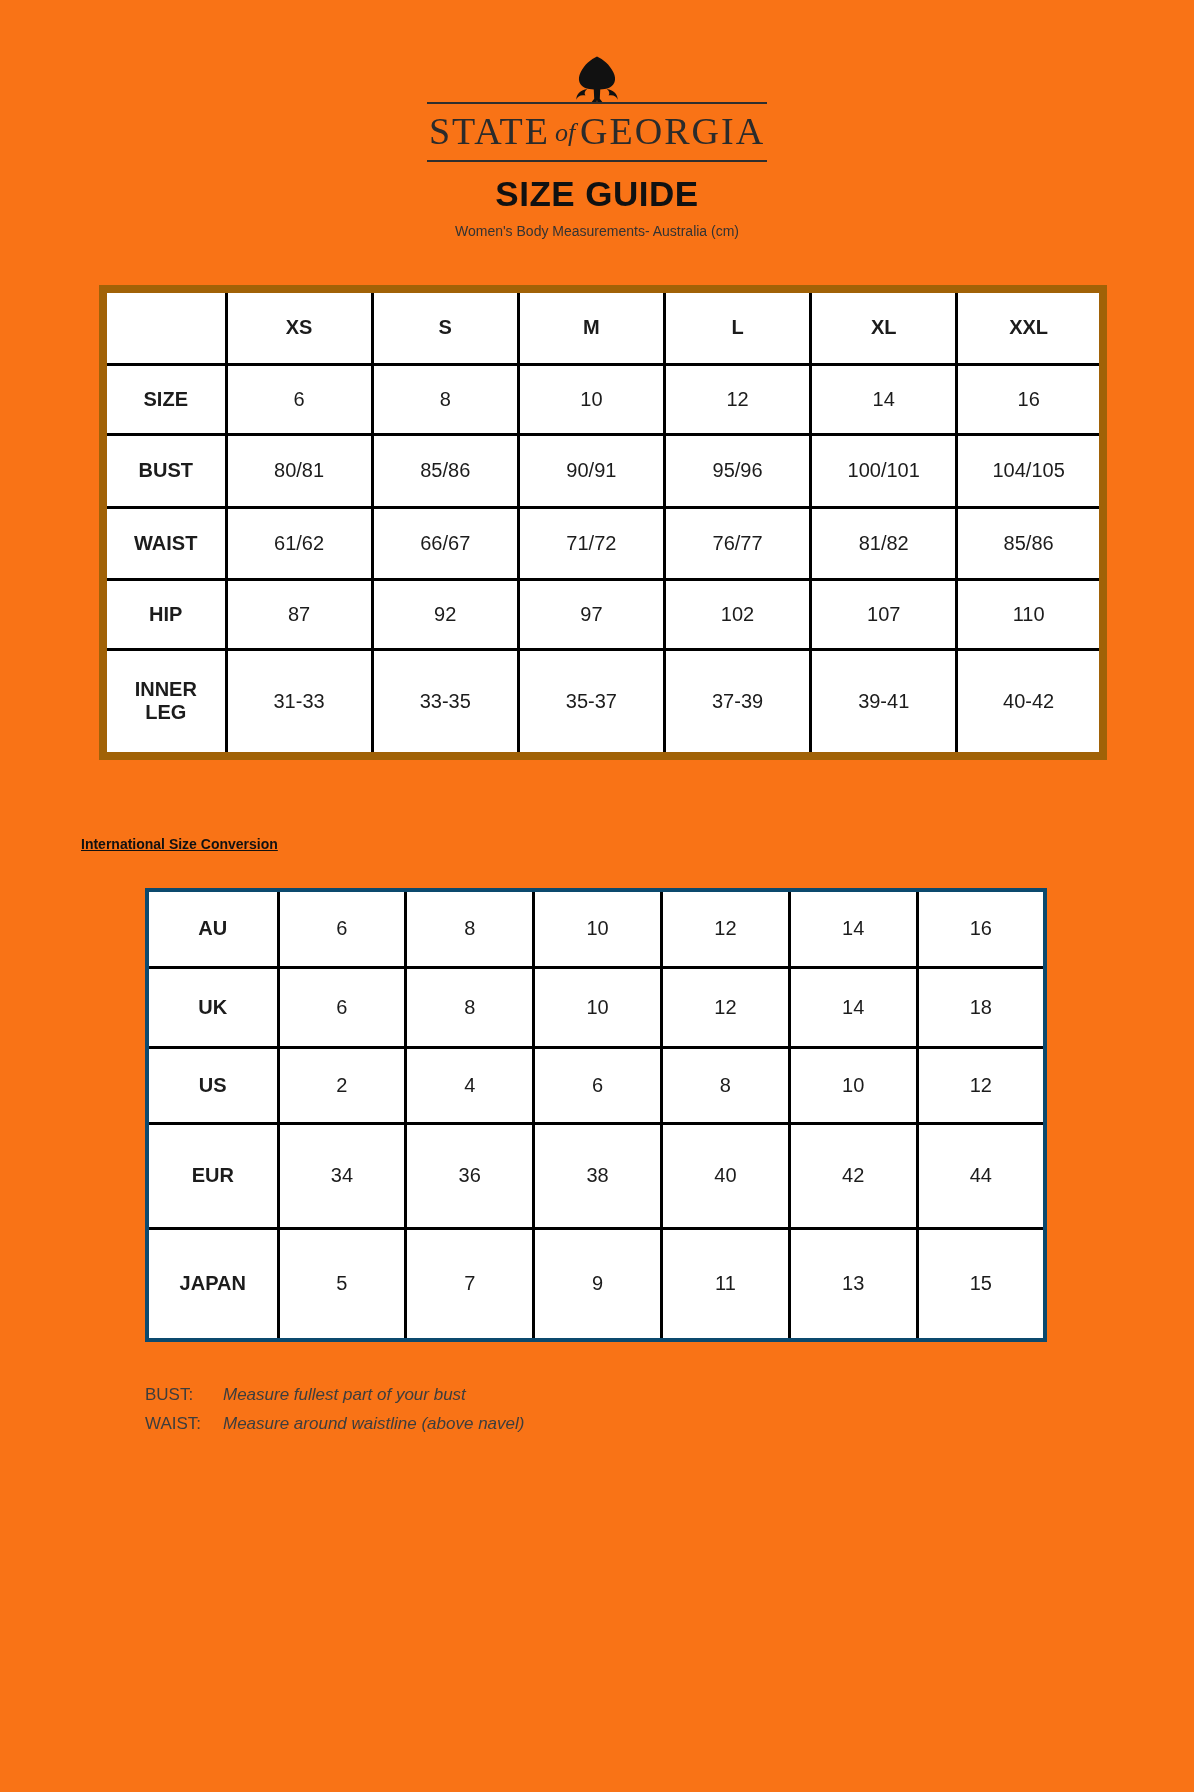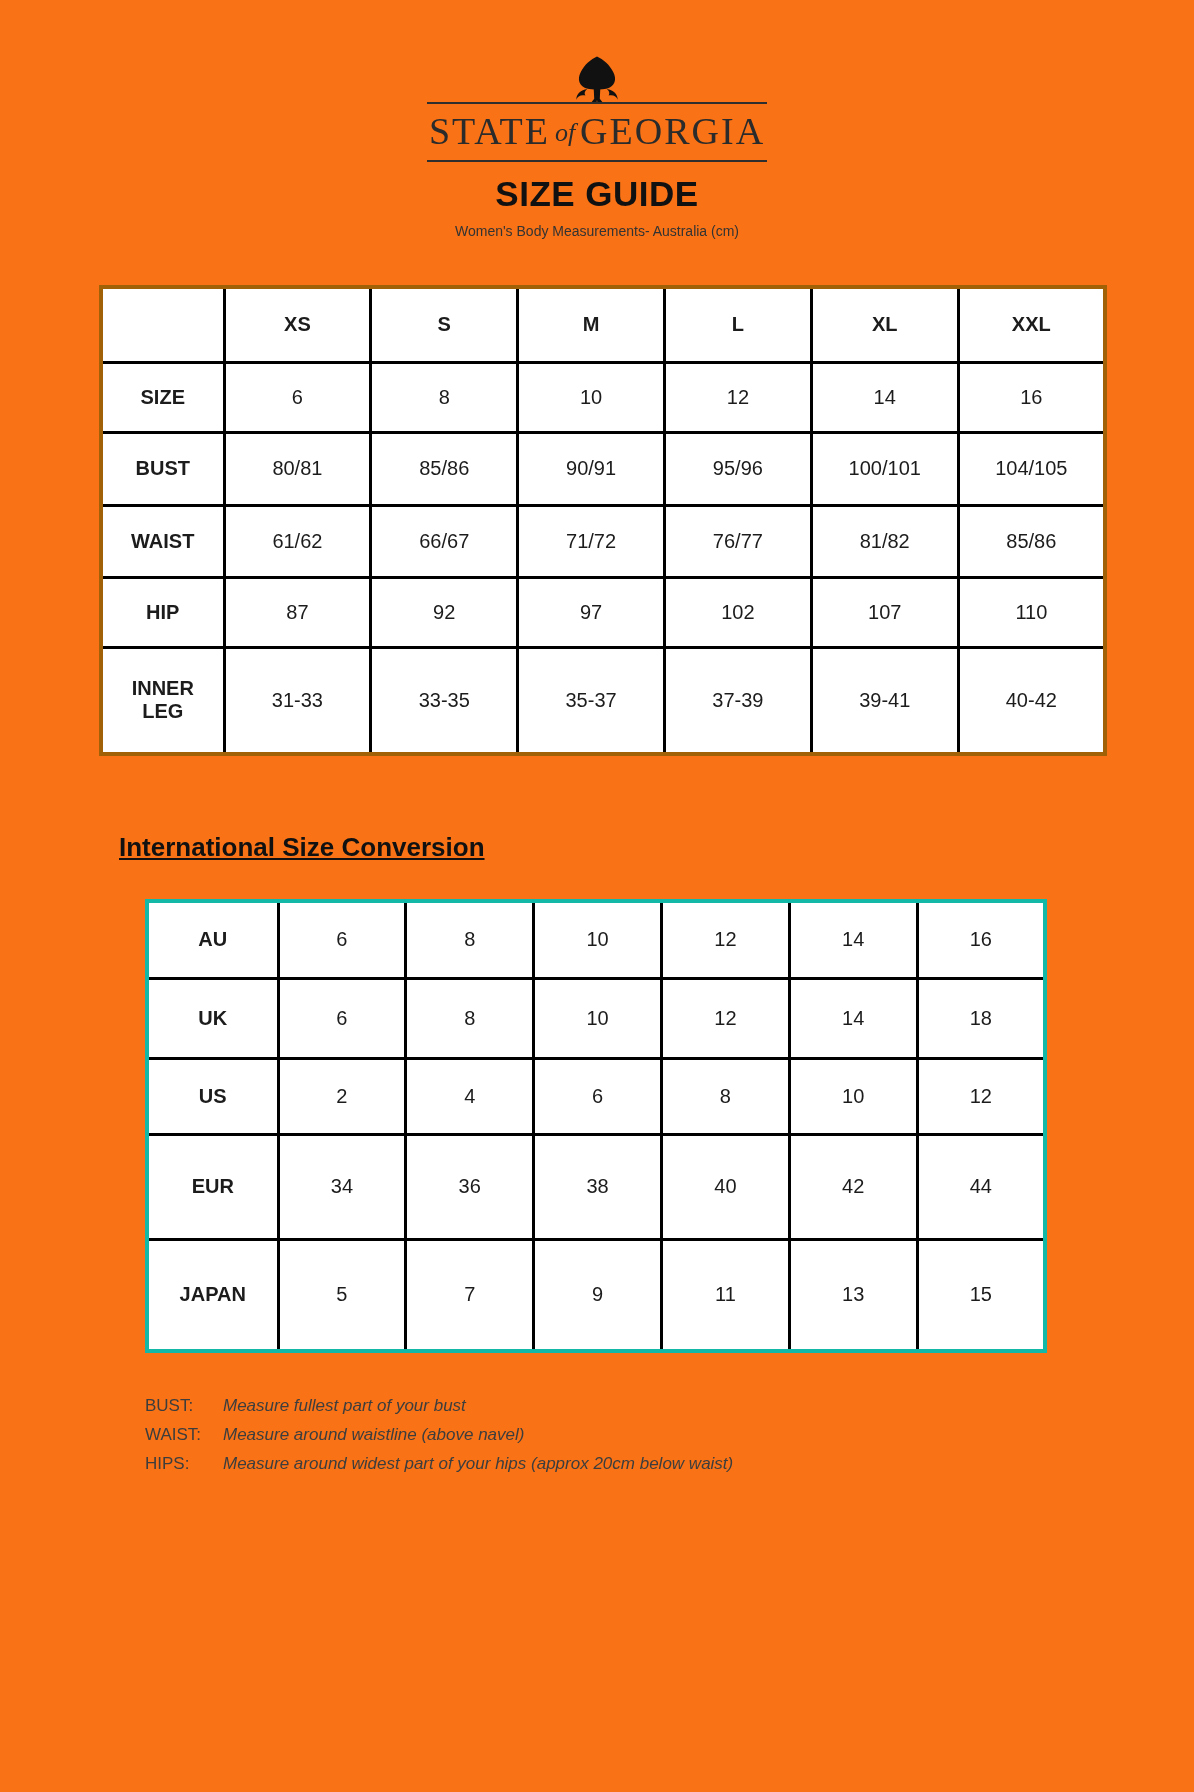--- a/index.html
+++ b/index.html
@@ -46,22 +46,22 @@
     margin-top:12px;
     font-size:35px;font-weight:700;color:#111;
     letter-spacing:0.5px;
   }
   .subtitle{
     margin-top:9px;
     font-size:14px;color:#333;
   }
   
   table{border-collapse:collapse;table-layout:fixed;background:#fff;}
-  .t1{margin:46px 0 0 99px;width:1008px;border:4px solid #a16207;}
-  .t2{margin:36px 0 0 145px;width:902px;border:4px solid #14b8a6;}
+  .t1{margin:46px 0 0 99px;width:1008px;border:8px solid #a16207;}
+  .t2{margin:36px 0 0 145px;width:902px;border:4px solid #0c4a6e;}
   .t1 th,.t1 td,.t2 th,.t2 td{
     border:3px solid #000;
     text-align:center;vertical-align:middle;
     font-size:20px;font-weight:400;color:#1c1c1c;
     padding:0 14px;
   }
   .t1 th,.t2 th{font-weight:700;}
   .t1 col.label-col{width:123px;}
   .t2 col.label-col{width:131px;}
   .t1 tr:nth-child(1){height:75px;}
@@ -70,22 +70,22 @@
   .t1 tr:nth-child(4){height:72px;}
   .t1 tr:nth-child(5){height:70px;}
   .t1 tr:nth-child(6){height:107px;}
   .t2 tr:nth-child(1){height:77px;}
   .t2 tr:nth-child(2){height:80px;}
   .t2 tr:nth-child(3){height:76px;}
   .t2 tr:nth-child(4){height:105px;}
   .t2 tr:nth-child(5){height:112px;}
   
   .section-heading{
-    margin:76px 0 0 119px;
-    font-size:26px;font-weight:700;color:#111;
+    margin:76px 0 0 81px;
+    font-size:14px;font-weight:700;color:#111;
     text-decoration:underline;
   }
   
   .notes{margin:38px 0 0 145px;font-size:17px;color:#3d3d3d;}
   .note-row{display:flex;line-height:29px;}
   .note-label{width:78px;flex:0 0 78px;}
   .note-text{flex:1;font-style:italic;}
 </style>
 </head>
 <body>
@@ -242,19 +242,15 @@
 
   <div class="notes">
     <div class="note-row">
       <span class="note-label">BUST:</span>
       <span class="note-text">Measure fullest part of your bust</span>
     </div>
     <div class="note-row">
       <span class="note-label">WAIST:</span>
       <span class="note-text">Measure around waistline (above navel)</span>
     </div>
-    <div class="note-row">
-      <span class="note-label">HIPS:</span>
-      <span class="note-text">Measure around widest part of your hips (approx 20cm below waist)</span>
-    </div>
   </div>
 
 </div>
 
 </body></html>

